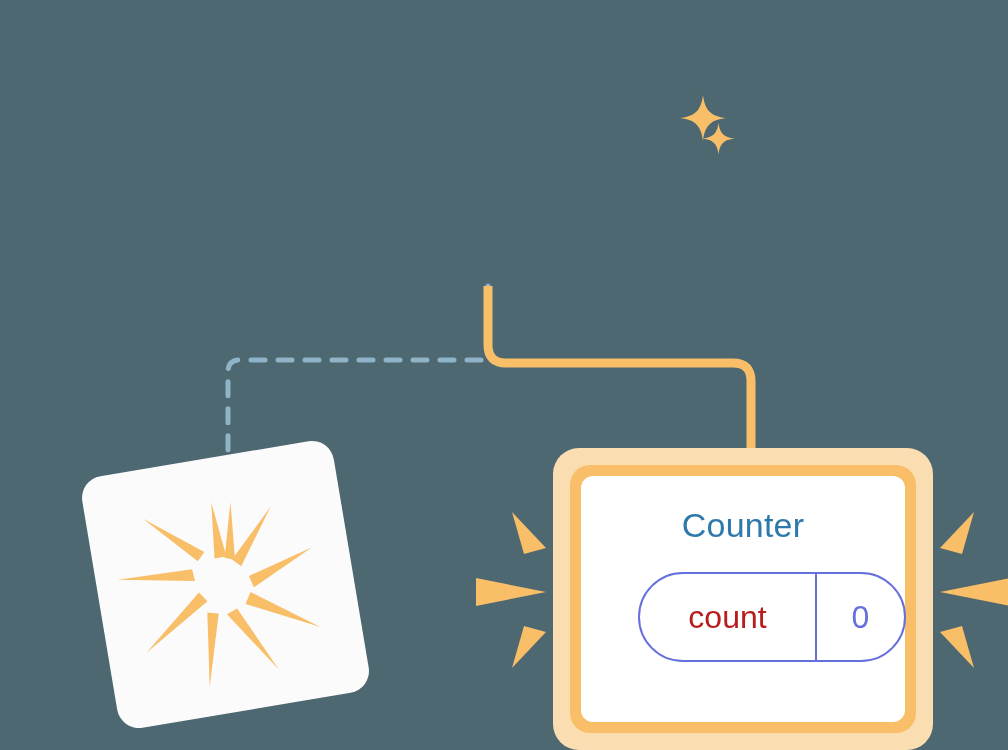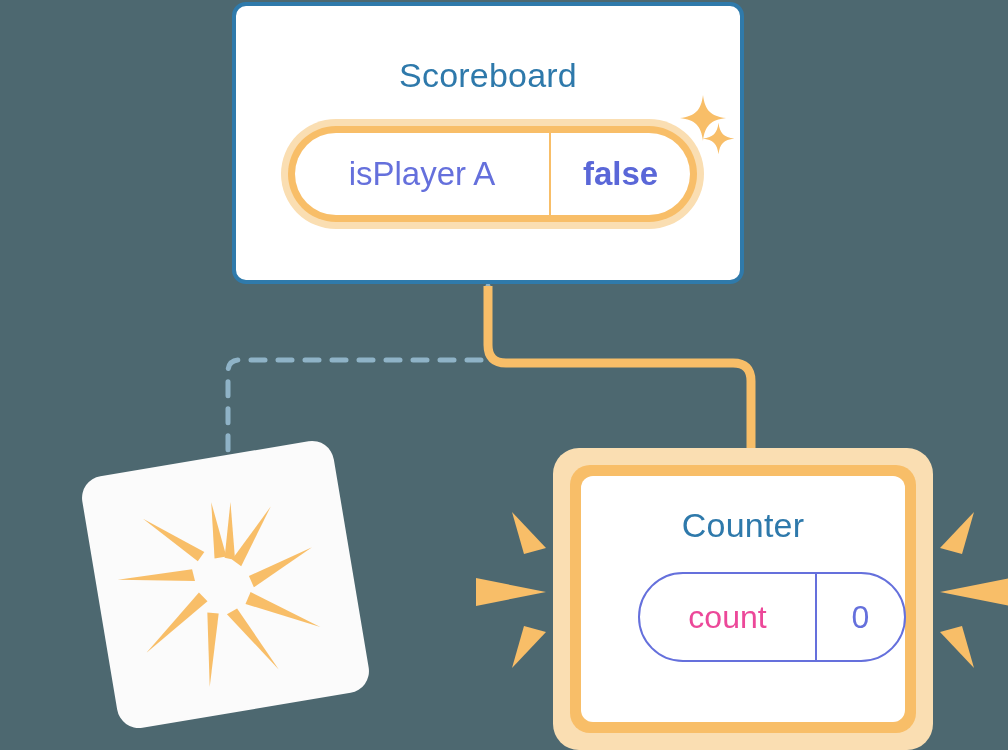--- a/index.html
+++ b/index.html
@@ -107,21 +107,21 @@
     width:268px; height:90px;
     border-radius:999px;
     border:2px solid #6570dc;
     background:#ffffff;
     display:flex; align-items:stretch;
     overflow:hidden;
   }
   .pill-blue-key {
     flex:0 0 177px;
     display:flex; align-items:center; justify-content:center;
-    color:#ec4899;
+    color:#b91c1c;
     font-size:32px;
     border-right:2px solid #6570dc;
   }
   .pill-blue-val {
     flex:1;
     display:flex; align-items:center; justify-content:center;
     color:#6570dc;
     font-size:32px;
   }
 
@@ -147,32 +147,20 @@
 
 <div id="stage">
 
   <svg class="connectors" viewBox="0 0 1008 750" width="1008" height="750">
 
     <path d="M 488 286 L 488 360 L 240 360 Q 228 360 228 372 L 228 470" fill="none" stroke="#8fb3c7" stroke-width="5" stroke-linecap="round" stroke-dasharray="14 13"></path>
 
     <path d="M 488 286 L 488 345 Q 488 363 506 363 L 733 363 Q 751 363 751 381 L 751 470" fill="none" stroke="#f8be68" stroke-width="9" stroke-linecap="butt" stroke-linejoin="round"></path>
   </svg>
 
-  <div class="card-scoreboard">
-    <div class="card-title sb-title">Scoreboard</div>
-
-    <div class="pill-orange">
-      <div class="pill-orange-inner">
-        <div class="pill-orange-face">
-          <div class="pill-orange-key">isPlayer A</div>
-          <div class="pill-orange-val">false</div>
-        </div>
-      </div>
-    </div>
-  </div>
 
   <svg class="sparkle sparkle-lg" viewBox="0 0 100 100">
     <path d="M50 2 C54 34 66 46 98 50 C66 54 54 66 50 98 C46 66 34 54 2 50 C34 46 46 34 50 2 Z" fill="#f8be68"></path>
   </svg>
   <svg class="sparkle sparkle-sm" viewBox="0 0 100 100">
     <path d="M50 2 C54 34 66 46 98 50 C66 54 54 66 50 98 C46 66 34 54 2 50 C34 46 46 34 50 2 Z" fill="#f8be68"></path>
   </svg>
 
   <div class="card-burst">
     <svg class="burst-svg" viewBox="0 0 255 255">

